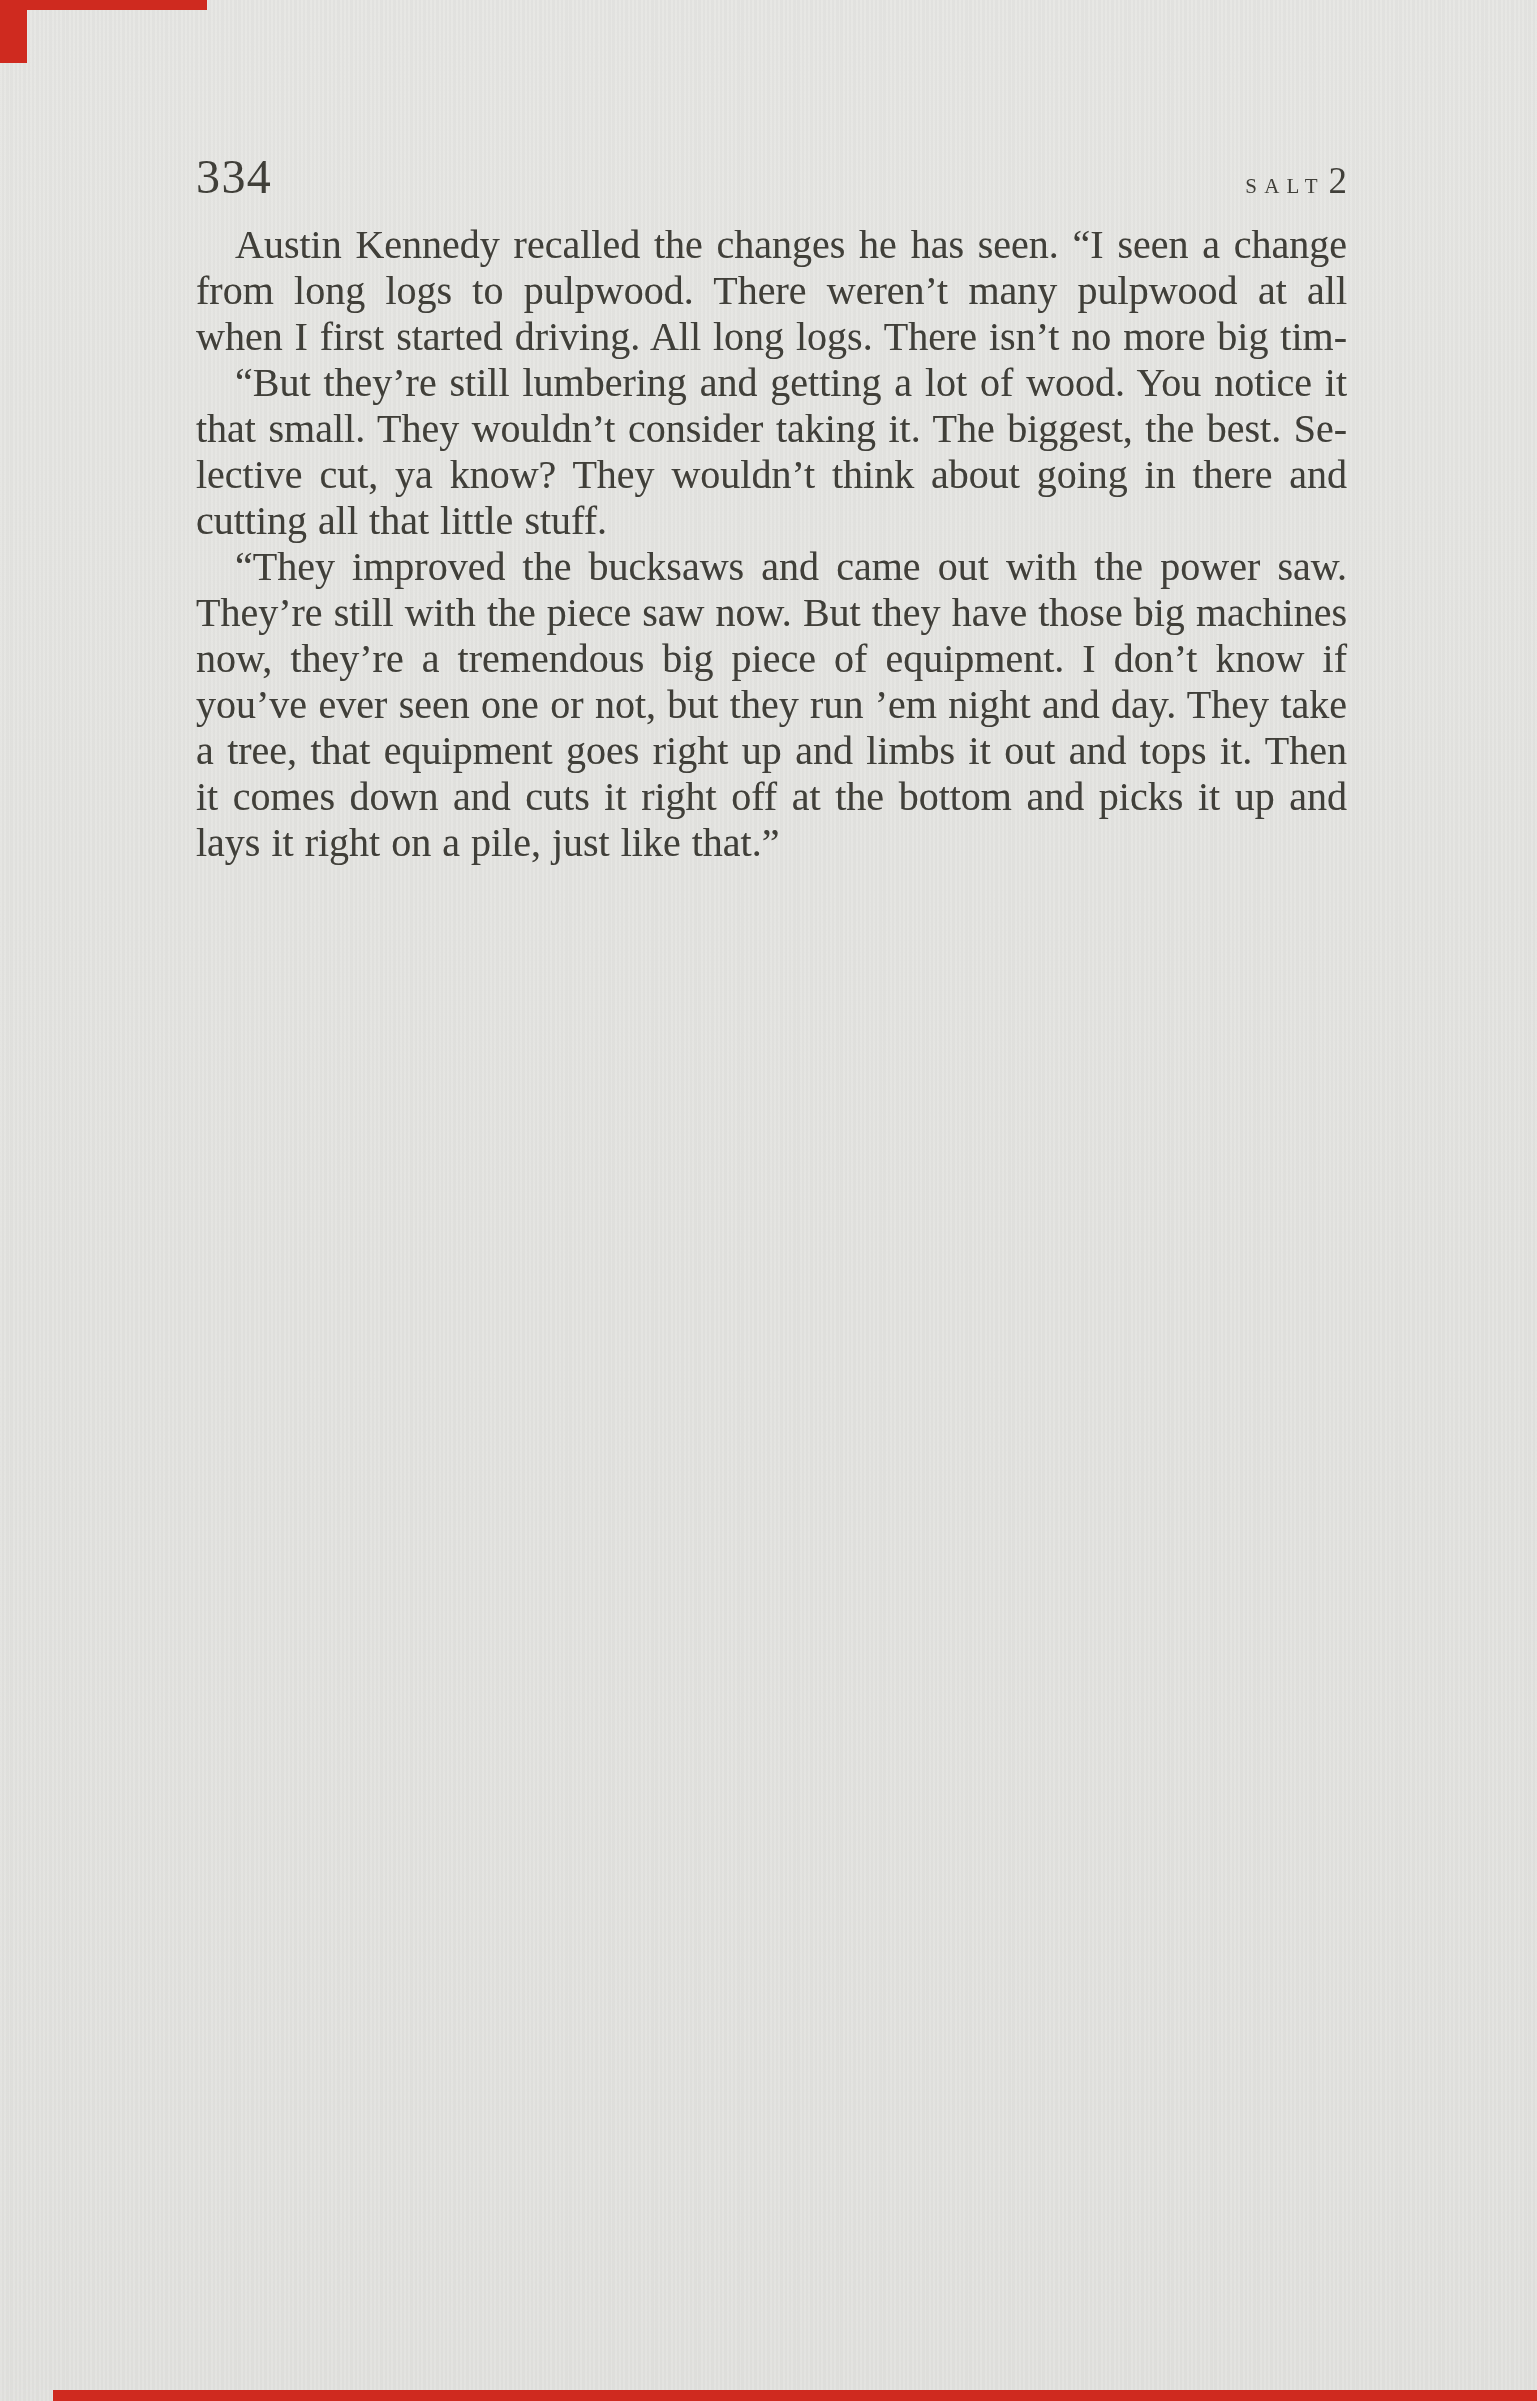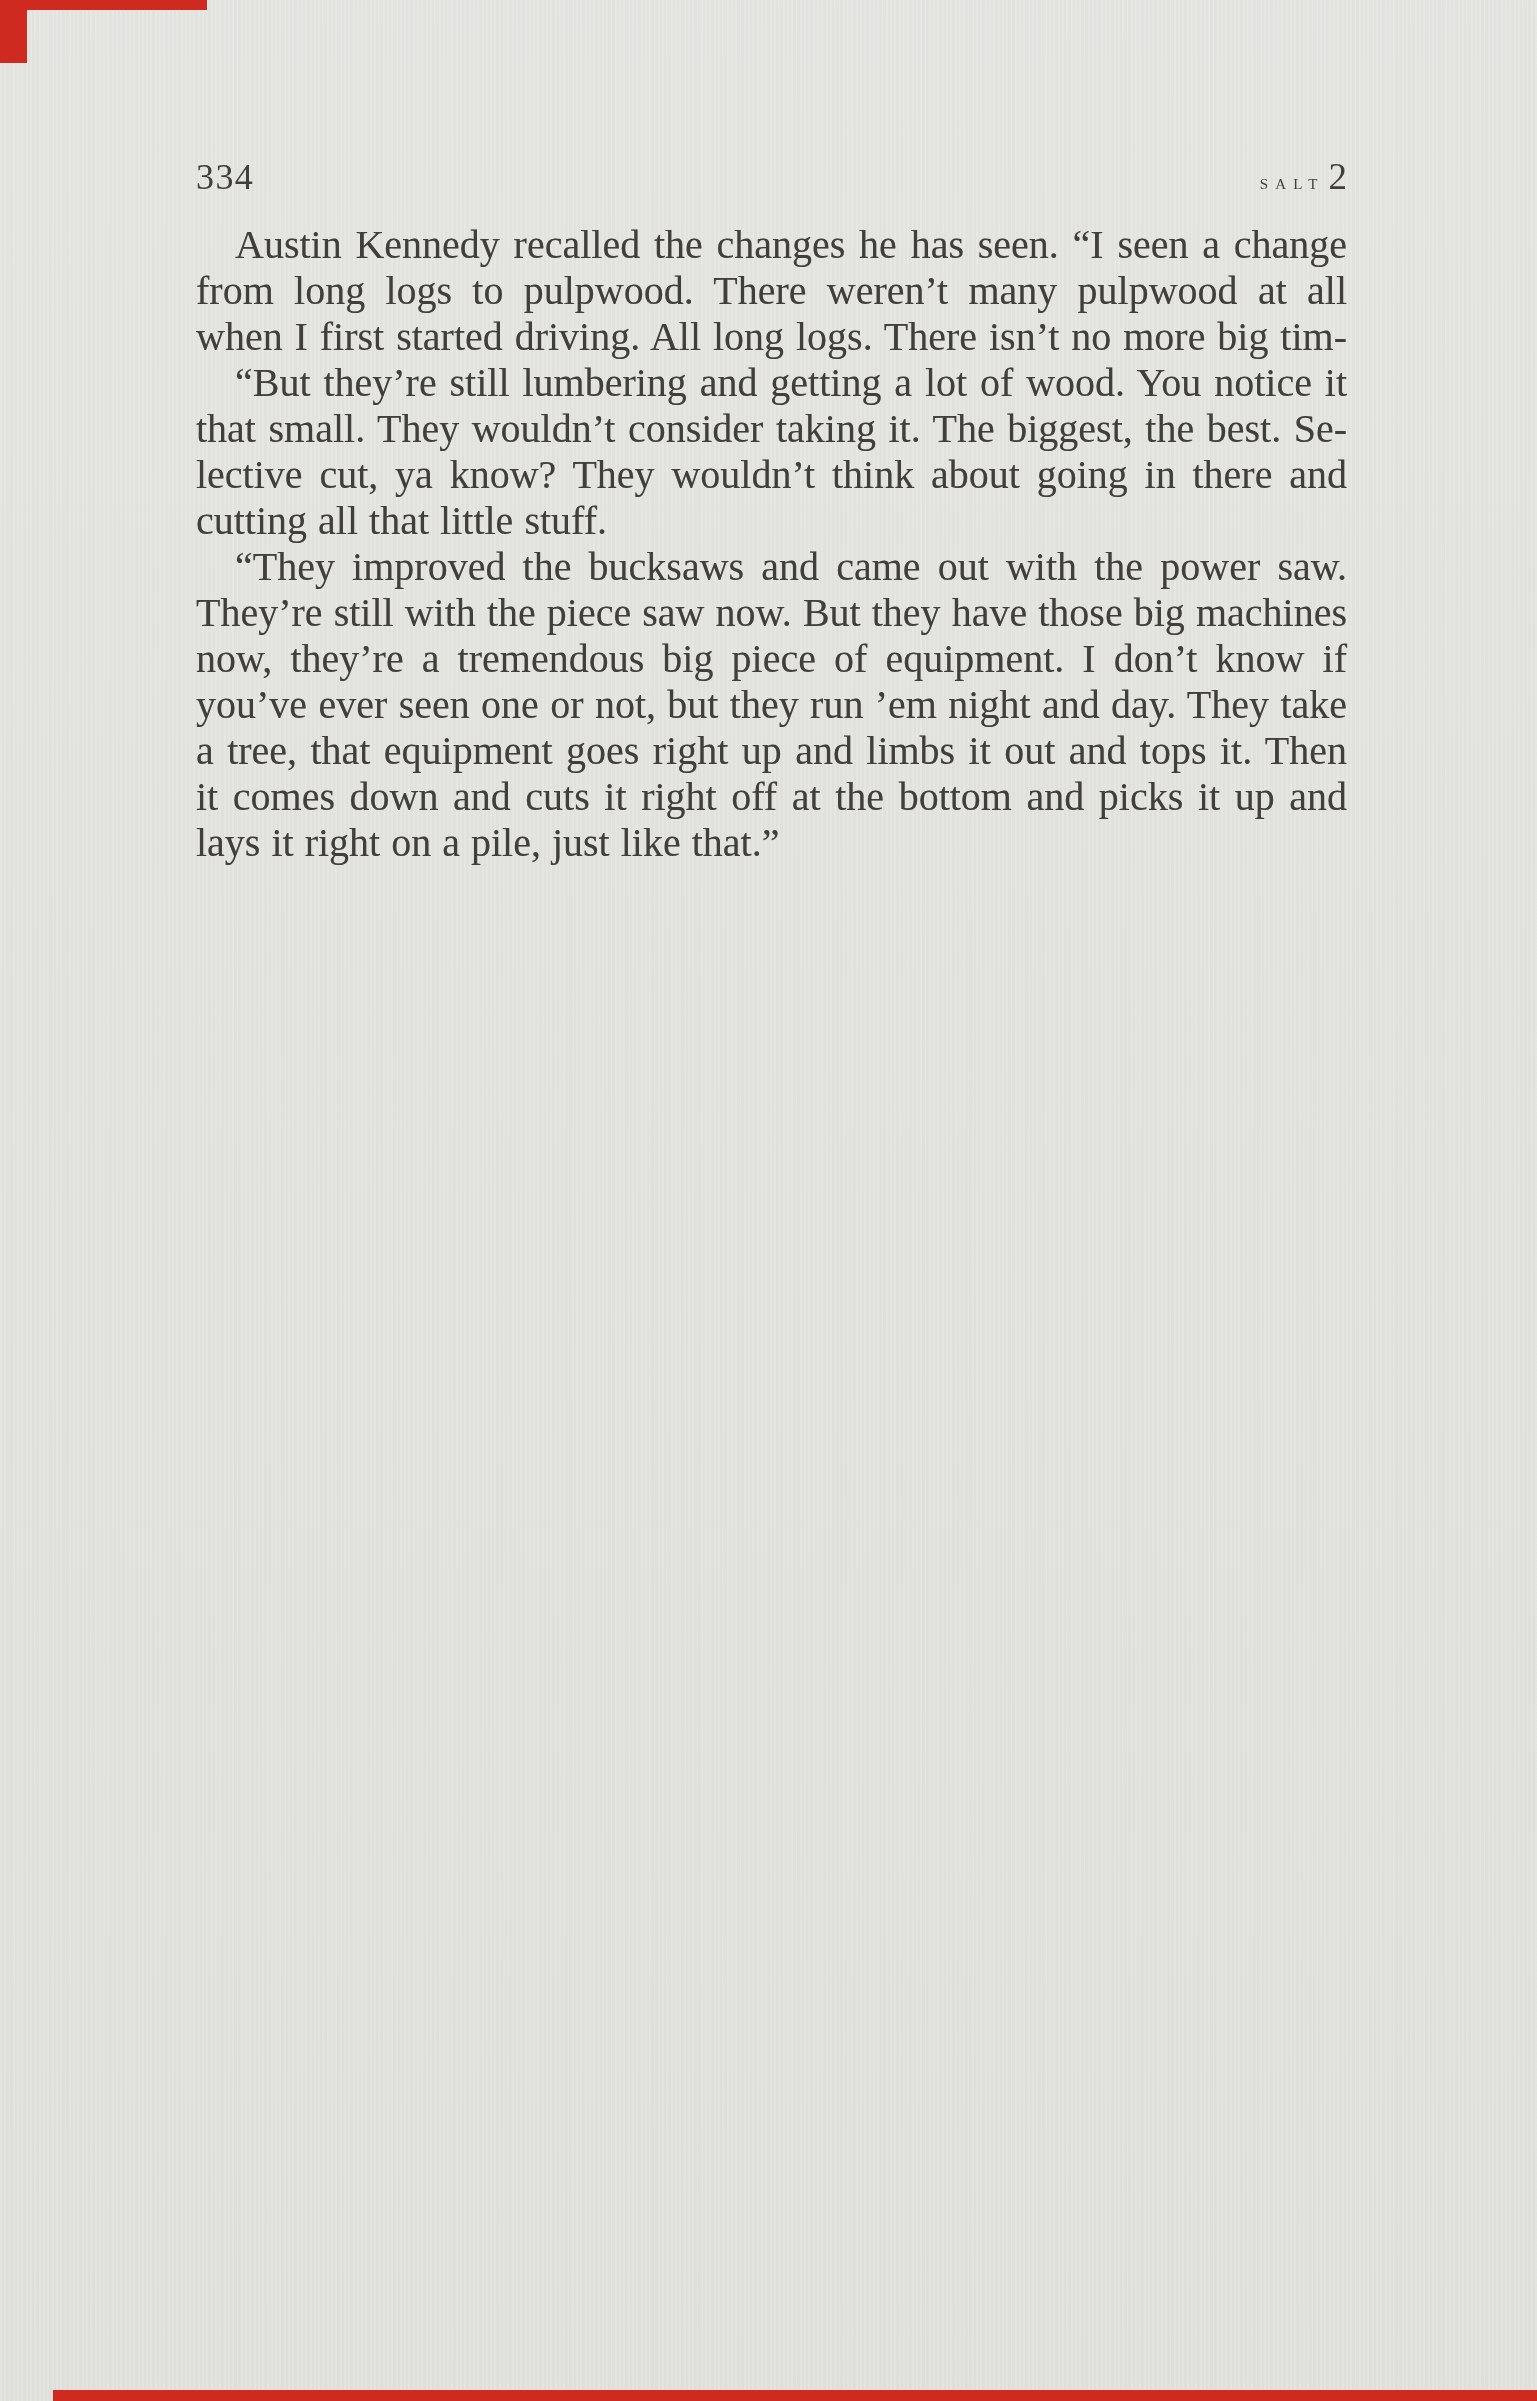--- a/index.html
+++ b/index.html
@@ -26,23 +26,23 @@
   .artifact{position:absolute;background:var(--artifact_red);}
   .artifact.corner{left:0;top:0;width:27px;height:63px;}
   .artifact.topstrip{left:0;top:0;width:207px;height:9.6px;}
   .artifact.bottomstrip{left:53px;bottom:0;width:1485px;height:10.6px;}
   
   .header{
     position:absolute;left:196px;top:154px;width:1151px;
     display:flex;justify-content:space-between;align-items:baseline;
     line-height:46px;
   }
-  .pagenum{font-size:36px;letter-spacing:1.4px;}
+  .pagenum{font-size:48px;letter-spacing:1.4px;}
   .runhead{white-space:nowrap;}
-  .rh-title{font-size:15px;letter-spacing:7.2px;}
+  .rh-title{font-size:21px;letter-spacing:7.2px;}
   .rh-vol{font-size:37px;margin-left:3.8px;}
   
   .bodytext{
     position:absolute;left:196px;top:222px;width:1151px;
     font-size:40px;line-height:46px;
     word-spacing:1px;
   }
   .line{
     text-align:justify;
     text-align-last:justify;

